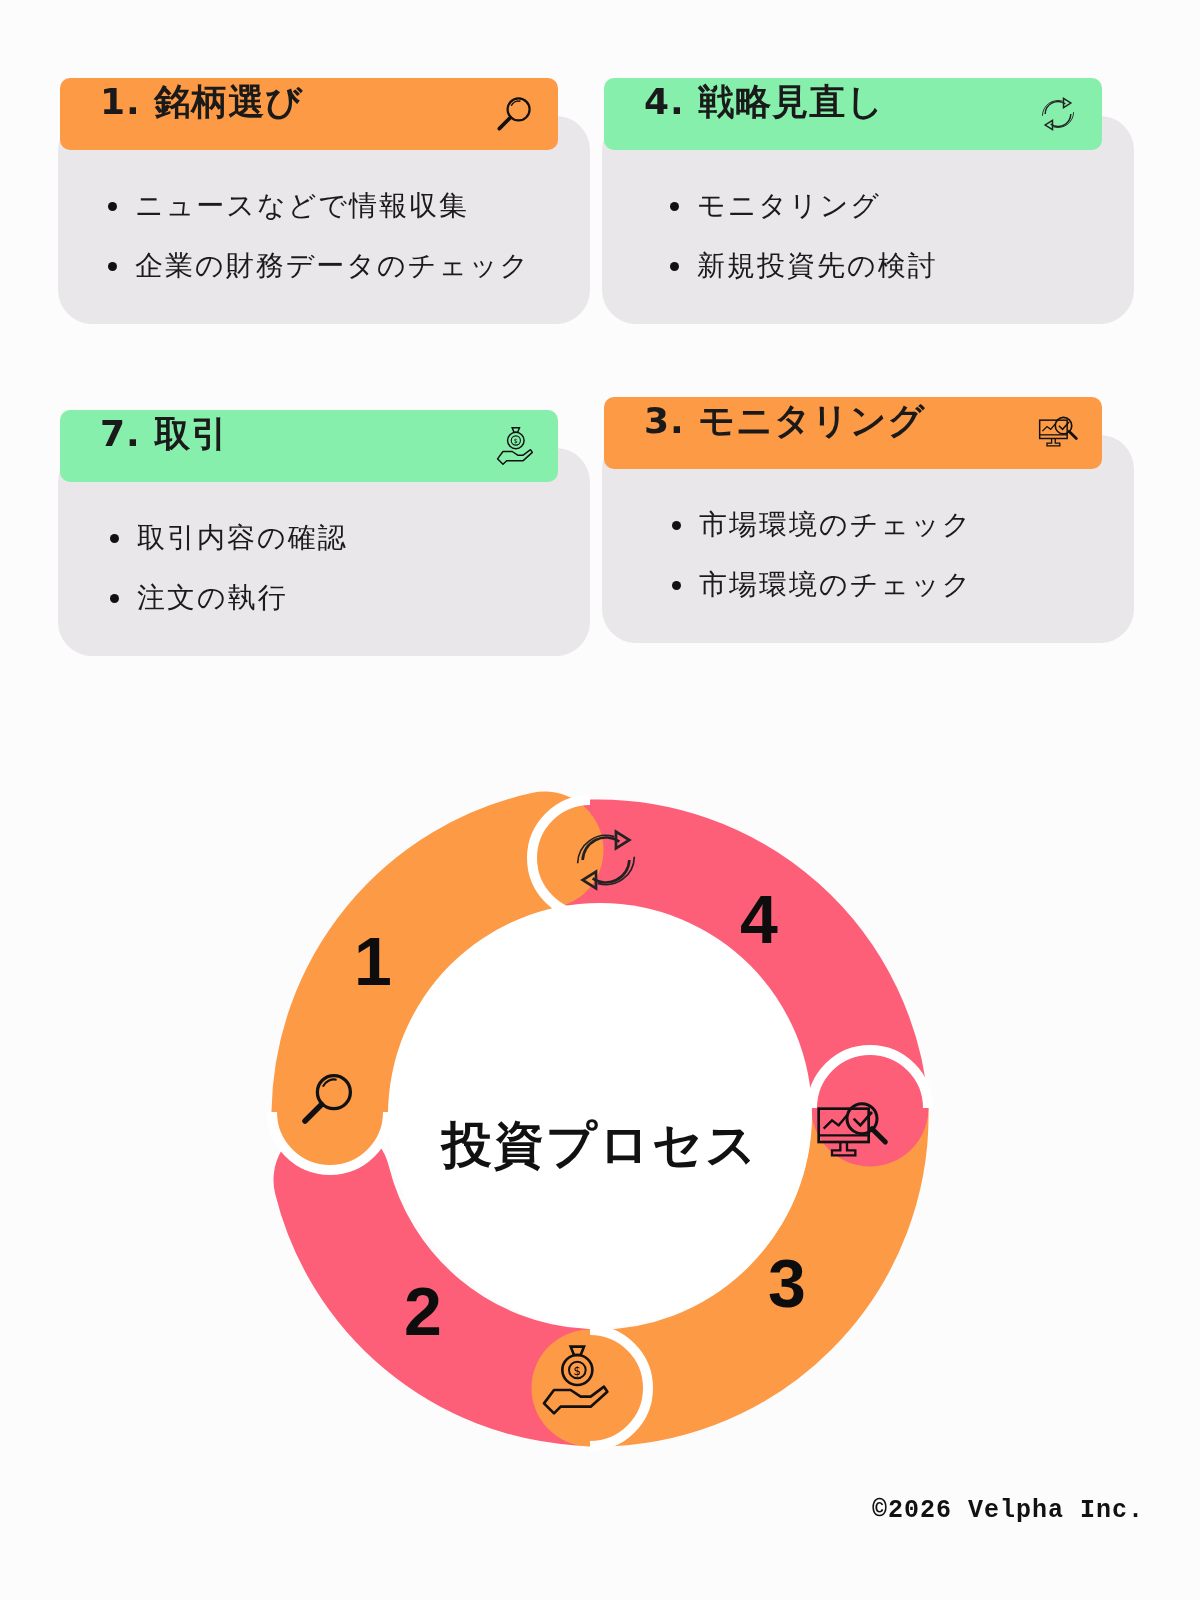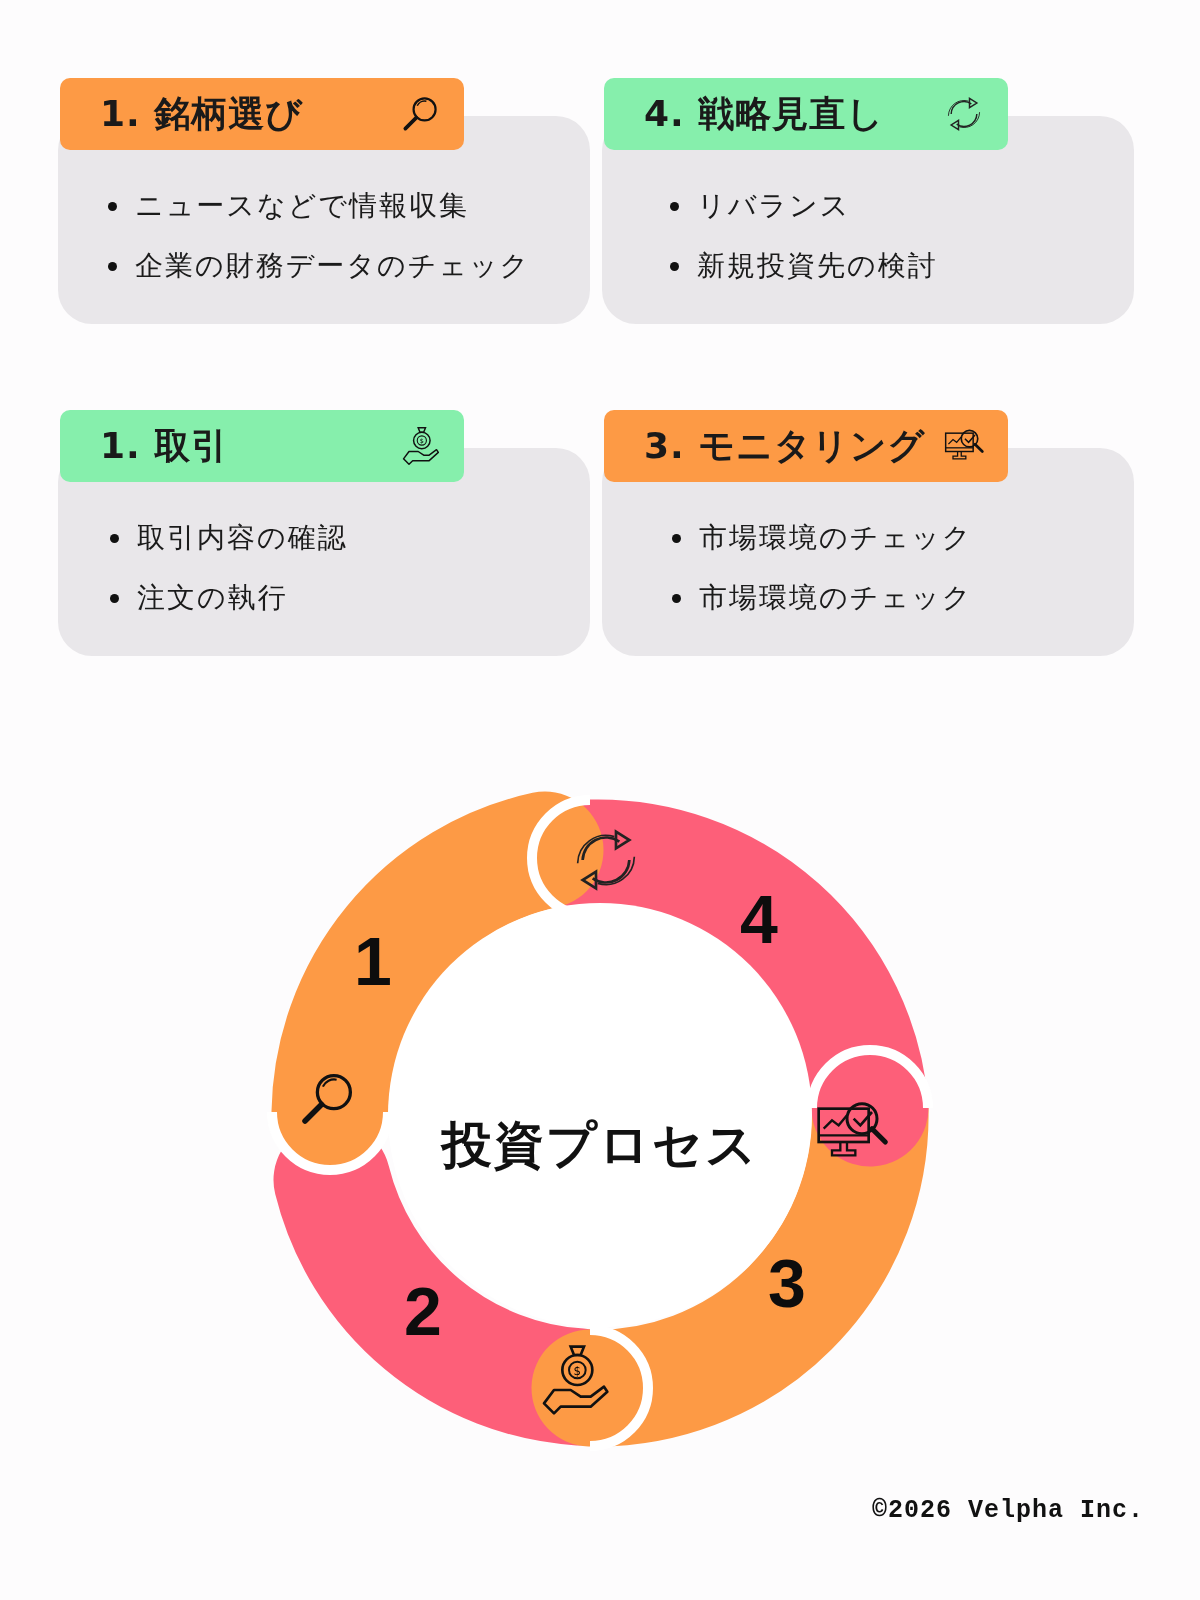--- a/index.html
+++ b/index.html
@@ -5,22 +5,22 @@
   * { box-sizing: border-box; margin: 0; padding: 0; }
   html, body { width: 1200px; height: 1600px; background: #fdfcfd; overflow: hidden; }
   body { position: relative; font-family: "DejaVu Sans", "Liberation Sans", sans-serif; color: #111; }
 
   .card { position: absolute; width: 540px; height: 260px; }
   .card .body {
     position: absolute; left: 0; top: 38px; width: 532px; height: 208px;
     background: #e9e7ea; border-radius: 34px;
   }
   .card .header {
-    position: absolute; left: 2px; top: 0; width: 404px; height: 72px;
-    border-radius: 10px; display: flex; align-items: center; padding-left: 40px;
+    position: absolute; left: 2px; top: 0; width: 498px; height: 72px;
+    border-radius: 10px; display: flex; align-items: flex-start; padding-left: 40px;
   }
   .card .header .title { font-size: 36px; font-weight: bold; letter-spacing: 1px; color: #1a1a1a; }
   .card .header .icon { position: absolute; right: 22px; top: 14px; width: 44px; height: 44px; }
   .card ul { position: absolute; list-style: none; top: 98px; }
   .card li { font-size: 28px; line-height: 60px; color: #1b1b1b; letter-spacing: 2px; display: flex; align-items: center; }
   .card li .dot { display: inline-block; width: 9px; height: 9px; background: #111; border-radius: 50%; margin-right: 18px; }
 
   .orange { background: #fd9a45; }
   .pink { background: #86efac; }
 
@@ -91,50 +91,50 @@
   <div class="body"></div>
   <div class="header pink">
     <span class="title">4. 戦略見直し</span>
     <svg class="icon">
         <use href="#ico-refresh"></use>
       </svg>
   </div>
   <ul style="left:68px;">
     <li>
         <span class="dot"></span>
-        <span>リバランス</span>
+        <span>モニタリング</span>
       </li>
     <li>
         <span class="dot"></span>
         <span>新規投資先の検討</span>
       </li>
   </ul>
 </div>
 
 <div class="card" style="left:58px; top:410px;">
   <div class="body"></div>
   <div class="header pink">
-    <span class="title">1. 取引</span>
+    <span class="title">7. 取引</span>
     <svg class="icon">
         <use href="#ico-money"></use>
       </svg>
   </div>
   <ul style="left:52px;">
     <li>
         <span class="dot"></span>
         <span>取引内容の確認</span>
       </li>
     <li>
         <span class="dot"></span>
         <span>注文の執行</span>
       </li>
   </ul>
 </div>
 
-<div class="card" style="left:602px; top:410px;">
+<div class="card" style="left:602px; top:397px;">
   <div class="body"></div>
   <div class="header orange">
     <span class="title">3. モニタリング</span>
     <svg class="icon">
         <use href="#ico-monitor"></use>
       </svg>
   </div>
   <ul style="left:70px;">
     <li>
         <span class="dot"></span>

